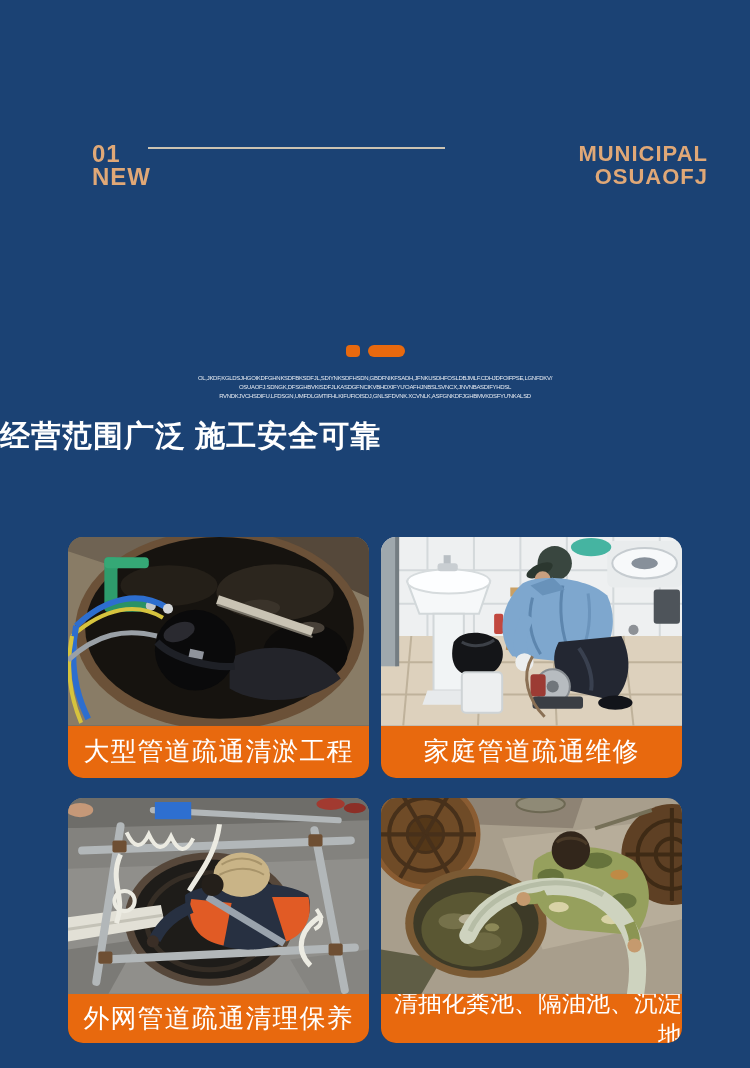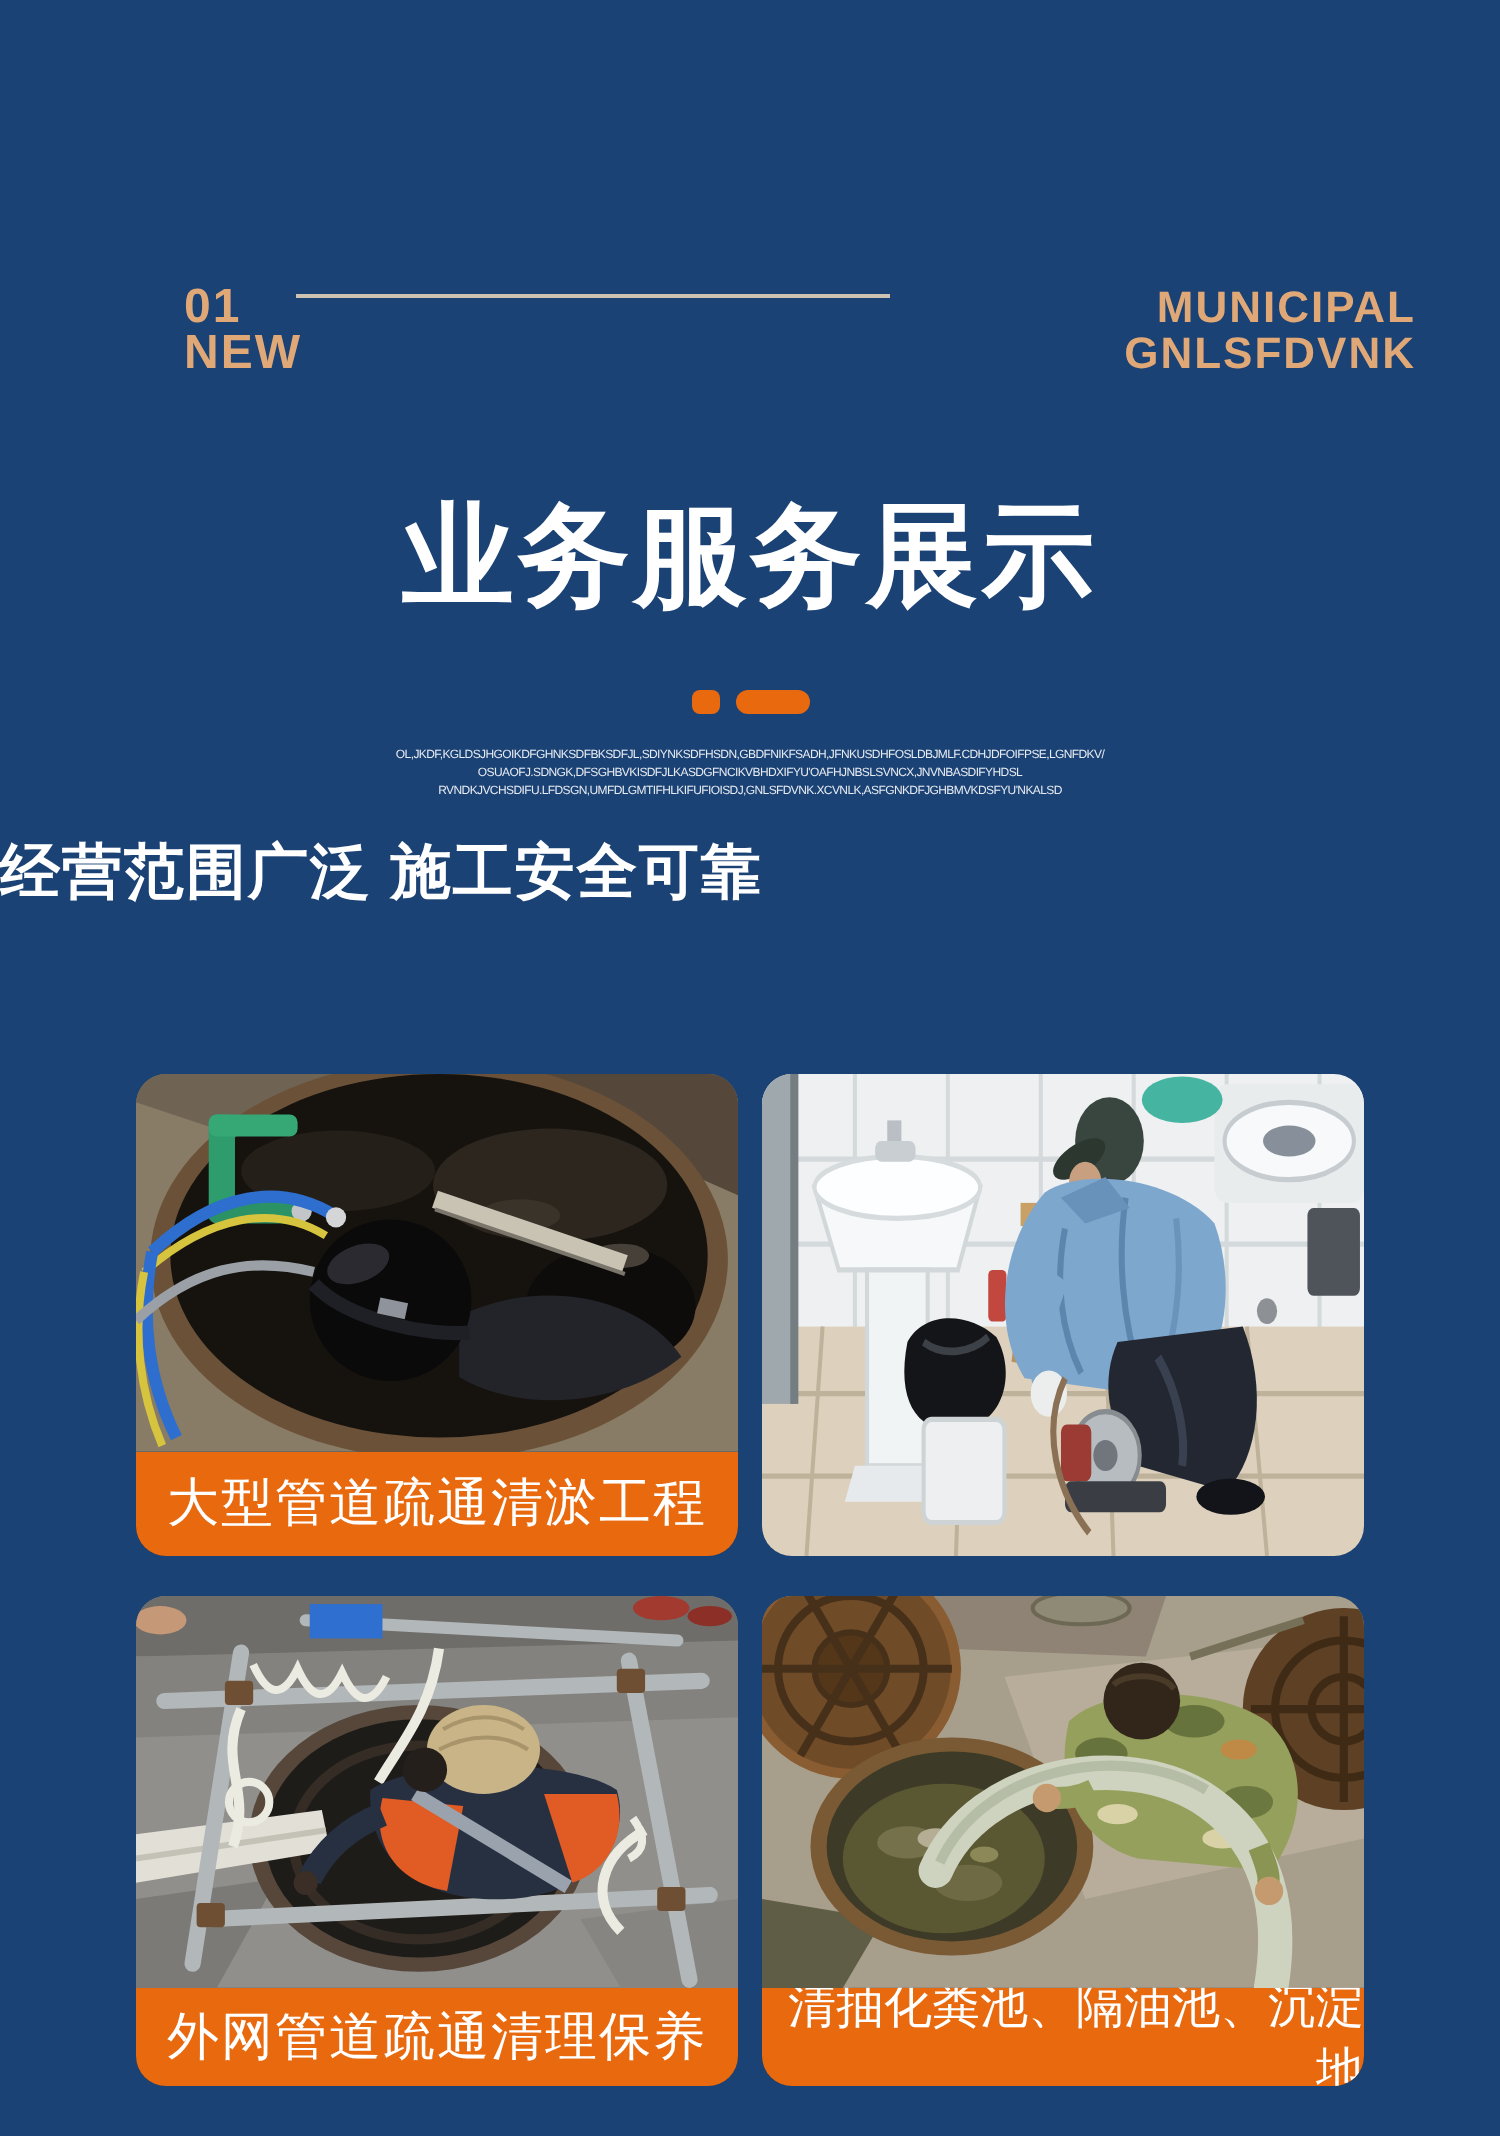--- a/index.html
+++ b/index.html
@@ -42,24 +42,23 @@
 
 <div class="page">
 
   <div class="idx">
     <div>01</div>
     <div>NEW</div>
   </div>
   <div class="rule"></div>
   <div class="rtag">
     <div>MUNICIPAL</div>
-    <div>GNLSFDVNK</div>
-  </div>
-
-  <div class="title">业务服务展示</div>
+    <div>OSUAOFJ</div>
+  </div>
+
   <div class="divider">
     <span class="dot"></span>
     <span class="bar"></span>
   </div>
   <div class="fineprint">
     <div>OL,JKDF,KGLDSJHGOIKDFGHNKSDFBKSDFJL,SDIYNKSDFHSDN,GBDFNIKFSADH,JFNKUSDHFOSLDBJMLF.CDHJDFOIFPSE,LGNFDKV/</div>
     <div>OSUAOFJ.SDNGK,DFSGHBVKISDFJLKASDGFNCIKVBHDXIFYU'OAFHJNBSLSVNCX,JNVNBASDIFYHDSL</div>
     <div>RVNDKJVCHSDIFU.LFDSGN,UMFDLGMTIFHLKIFUFIOISDJ,GNLSFDVNK.XCVNLK,ASFGNKDFJGHBMVKDSFYU'NKALSD</div>
   </div>
   <div class="subtitle">经营范围广泛  施工安全可靠</div>
@@ -159,20 +158,21 @@
           <path d="M176 104 L238 98 C250 122 246 148 230 162 L186 152 C170 136 168 118 176 104 Z" fill="#232732"></path>
           <path d="M196 110 C206 124 210 140 208 152" stroke="#39404f" stroke-width="4" fill="none"></path>
           <ellipse cx="232" cy="164" rx="17" ry="7" fill="#12141a"></ellipse>
           <circle cx="170" cy="148" r="17" fill="#b7bcc0" stroke="#878c91" stroke-width="2"></circle>
           <circle cx="170" cy="148" r="6" fill="#70767b"></circle>
           <rect x="148" y="136" width="15" height="22" rx="3" fill="#9c3b34"></rect>
           <rect x="150" y="158" width="50" height="12" rx="3" fill="#3a3e44"></rect>
           <path d="M150 118 C138 138 146 162 162 178" stroke="#8a7054" stroke-width="3" fill="none"></path>
         </svg>
       </div>
+      <div class="label">家庭管道疏通维修</div>
     </div>
 
     <div class="card r2">
       <div class="photo">
         <svg viewBox="0 0 298 194" preserveAspectRatio="none">
           <rect width="298" height="194" fill="#908f8b"></rect>
           <rect width="298" height="30" fill="#6e6d69"></rect>
           <path d="M0 30 L298 22 L298 60 L0 70 Z" fill="#83827e"></path>
           <path d="M0 150 L70 140 L40 194 L0 194 Z" fill="#7b7a76"></path>
           <path d="M220 160 L298 150 L298 194 L240 194 Z" fill="#868581"></path>

